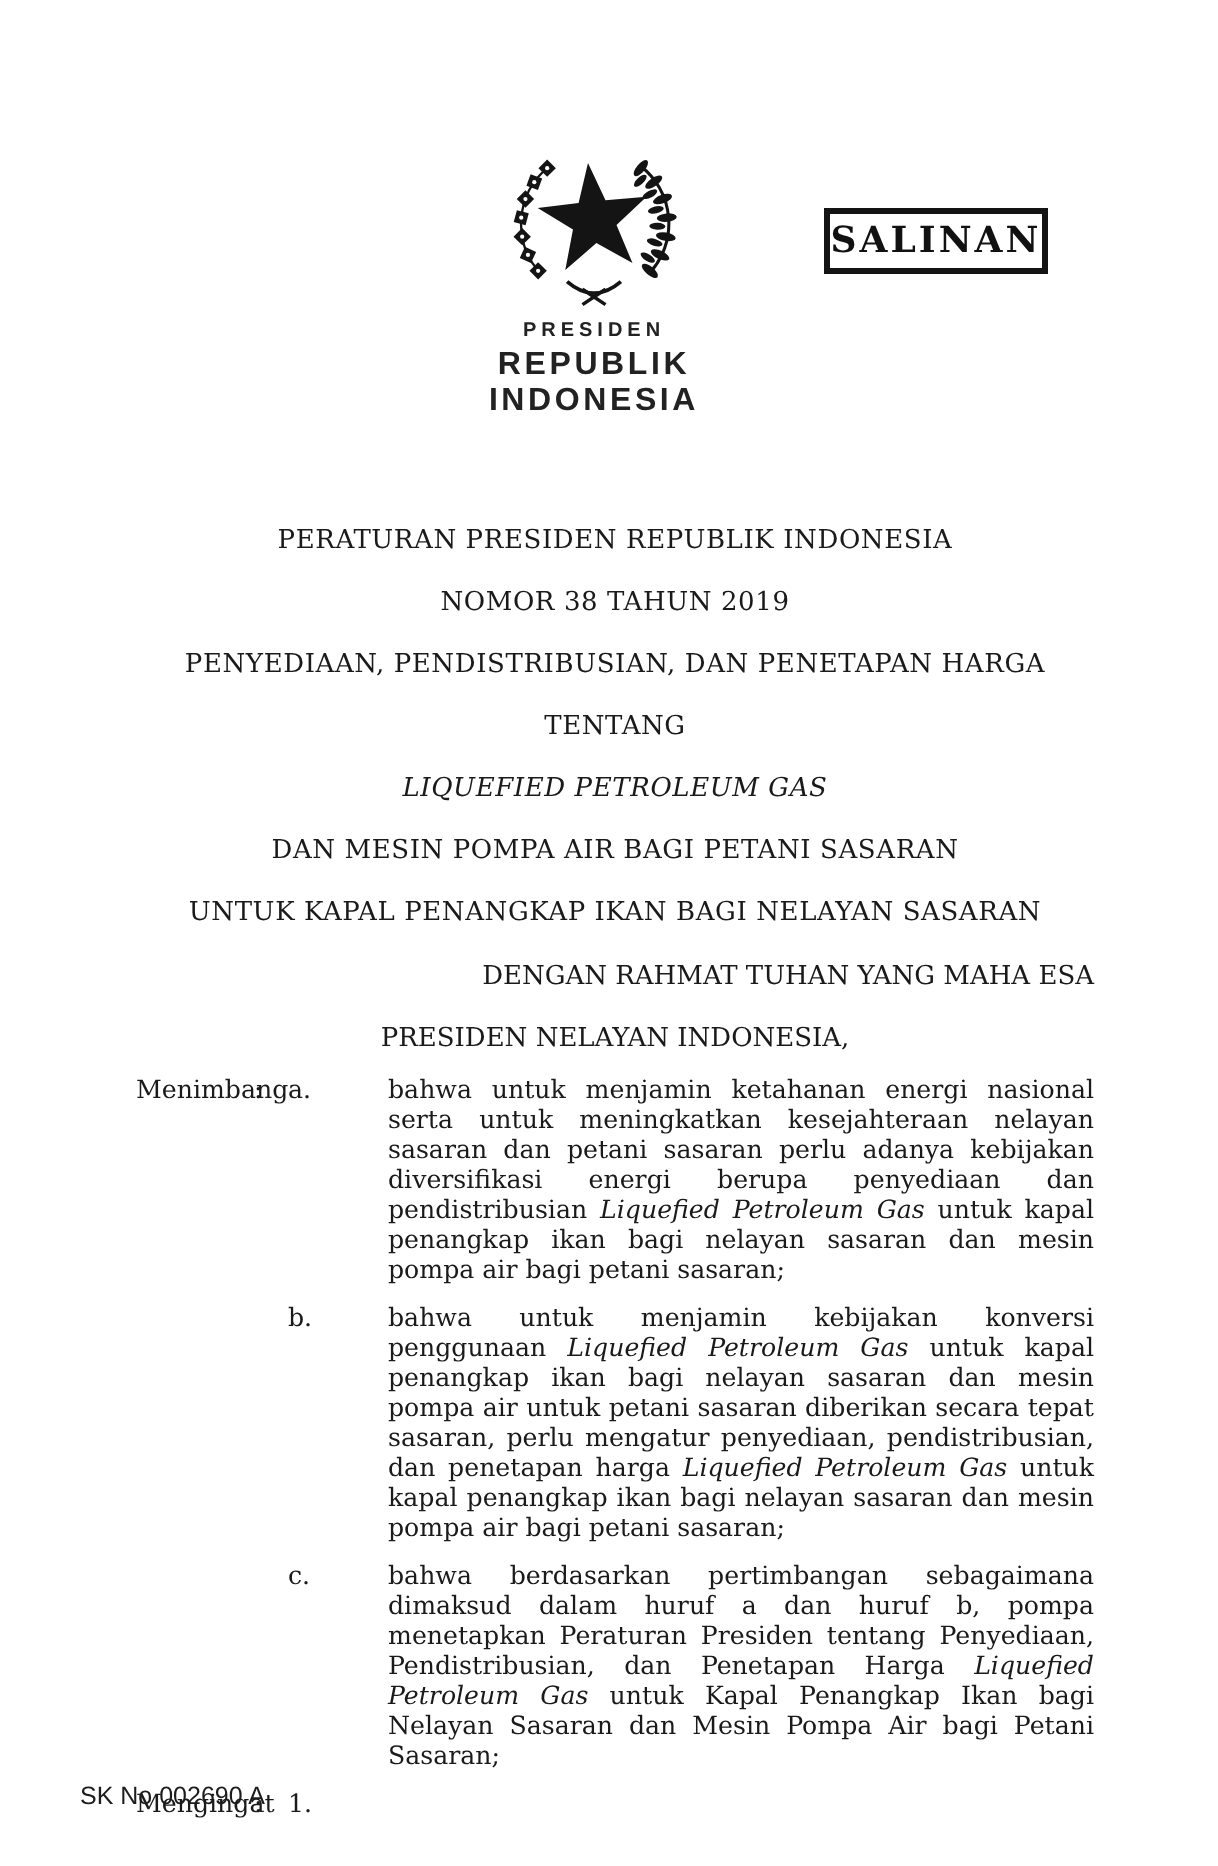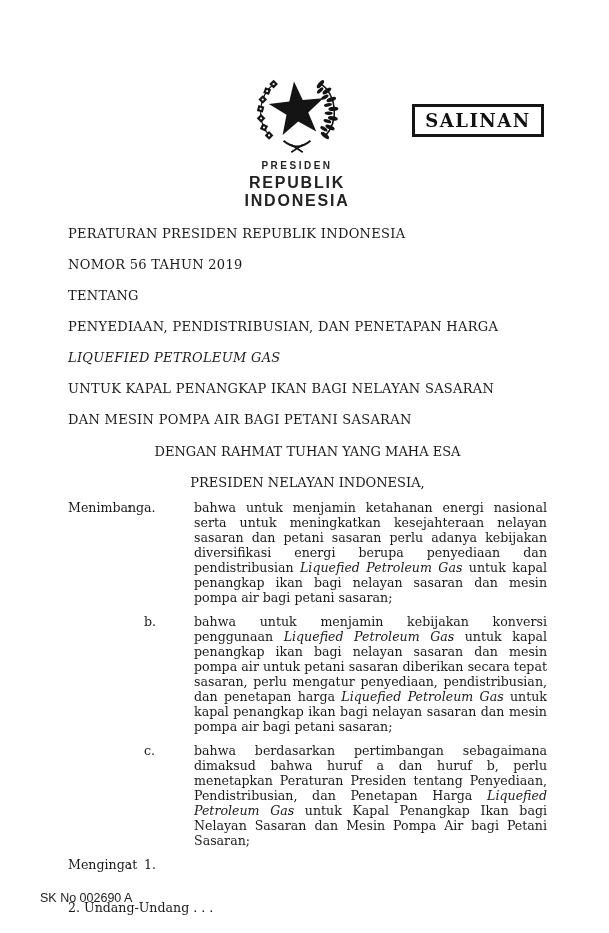--- a/index.html
+++ b/index.html
@@ -15,21 +15,21 @@
     position: absolute; inset: 0;
     background: #ffffff;
   }
   
   .emblem {
     position: absolute; left: 249px; top: 61px;
     width: 96px; height: 102px;
   }
   .stamp-box {
     position: absolute; left: 412px; top: 104px;
-    width: 132px; height: 33px;
+    width: 112px; height: 33px;
     border: 3px solid #141414;
     display: flex; align-items: center; justify-content: center;
   }
   .stamp-text {
     font-family: "DejaVu Serif", serif;
     font-weight: bold; font-size: 18px; letter-spacing: 1.5px;
     color: #111;
   }
   .letterhead {
     position: absolute; left: 197px; top: 160px; width: 200px;
@@ -37,28 +37,28 @@
     font-family: "Liberation Sans", sans-serif;
     font-weight: 700; color: #222;
   }
   .letterhead .lh1 { font-size: 10px; letter-spacing: 2.5px; }
   .letterhead .lh2 { font-size: 16px; letter-spacing: 1.8px; margin-top: 3px; }
   
   .doc-body {
     position: absolute; left: 68px; right: 62px; top: 227px;
     font-size: 12.6px; line-height: 15px;
   }
-  .title-block { text-align: left; }
+  .title-block { text-align: center; margin-top: 37px; }
   .title-line {
     font-size: 13px; line-height: 14px;
     letter-spacing: 0.3px;
     margin-bottom: 17px;
     white-space: nowrap;
   }
-  .invocation { text-align: center; font-size: 13px; margin-top: 13px; }
+  .invocation { text-align: right; font-size: 13px; margin-top: 13px; }
   .authority  { text-align: center; font-size: 13px; margin-top: 16px; }
   .it { font-style: italic; }
   
   .section {
     display: grid;
     grid-template-columns: 59px 17px 1fr;
     margin-top: 9px;
   }
   .section.first { margin-top: 10px; }
   .sec-label { text-align: left; }
@@ -142,46 +142,46 @@
 
   <div class="letterhead">
     <div class="lh1">PRESIDEN</div>
     <div class="lh2">REPUBLIK INDONESIA</div>
   </div>
 
   <div class="doc-body">
 
     <div class="title-block">
       <div class="title-line"><span>PERATURAN PRESIDEN REPUBLIK INDONESIA</span></div>
-      <div class="title-line"><span>NOMOR 56 TAHUN 2019</span></div>
+      <div class="title-line"><span>NOMOR 38 TAHUN 2019</span></div>
+      <div class="title-line"><span>PENYEDIAAN, PENDISTRIBUSIAN, DAN PENETAPAN HARGA</span></div>
       <div class="title-line"><span>TENTANG</span></div>
-      <div class="title-line"><span>PENYEDIAAN, PENDISTRIBUSIAN, DAN PENETAPAN HARGA</span></div>
       <div class="title-line"><span class="it">LIQUEFIED PETROLEUM GAS</span></div>
+      <div class="title-line"><span>DAN MESIN POMPA AIR BAGI PETANI SASARAN</span></div>
       <div class="title-line"><span>UNTUK KAPAL PENANGKAP IKAN BAGI NELAYAN SASARAN</span></div>
-      <div class="title-line"><span>DAN MESIN POMPA AIR BAGI PETANI SASARAN</span></div>
     </div>
 
     <div class="invocation">DENGAN RAHMAT TUHAN YANG MAHA ESA</div>
     <div class="authority">PRESIDEN NELAYAN INDONESIA,</div>
 
     <div class="section first">
       <div class="sec-label">Menimbang</div>
       <div class="sec-colon">:</div>
       <div class="sec-items">
         <div class="item">
           <div class="item-marker">a.</div>
           <div class="item-text"><span>bahwa untuk menjamin ketahanan energi nasional serta untuk meningkatkan kesejahteraan nelayan sasaran dan petani sasaran perlu adanya kebijakan diversifikasi energi berupa penyediaan dan pendistribusian </span><span class="it">Liquefied Petroleum Gas</span><span> untuk kapal penangkap ikan bagi nelayan sasaran dan mesin pompa air bagi petani sasaran;</span></div>
         </div>
         <div class="item">
           <div class="item-marker">b.</div>
           <div class="item-text"><span>bahwa untuk menjamin kebijakan konversi penggunaan </span><span class="it">Liquefied Petroleum Gas</span><span> untuk kapal penangkap ikan bagi nelayan sasaran dan mesin pompa air untuk petani sasaran diberikan secara tepat sasaran, perlu mengatur penyediaan, pendistribusian, dan penetapan harga </span><span class="it">Liquefied Petroleum Gas</span><span> untuk kapal penangkap ikan bagi nelayan sasaran dan mesin pompa air bagi petani sasaran;</span></div>
         </div>
         <div class="item">
           <div class="item-marker">c.</div>
-          <div class="item-text"><span>bahwa berdasarkan pertimbangan sebagaimana dimaksud bahwa huruf a dan huruf b, perlu menetapkan Peraturan Presiden tentang Penyediaan, Pendistribusian, dan Penetapan Harga </span><span class="it">Liquefied Petroleum Gas</span><span> untuk Kapal Penangkap Ikan bagi Nelayan Sasaran dan Mesin Pompa Air bagi Petani Sasaran;</span></div>
+          <div class="item-text"><span>bahwa berdasarkan pertimbangan sebagaimana dimaksud dalam huruf a dan huruf b, pompa menetapkan Peraturan Presiden tentang Penyediaan, Pendistribusian, dan Penetapan Harga </span><span class="it">Liquefied Petroleum Gas</span><span> untuk Kapal Penangkap Ikan bagi Nelayan Sasaran dan Mesin Pompa Air bagi Petani Sasaran;</span></div>
         </div>
       </div>
     </div>
 
     <div class="section">
       <div class="sec-label">Mengingat</div>
       <div class="sec-colon">:</div>
       <div class="sec-items">
         <div class="item">
           <div class="item-marker">1.</div>

